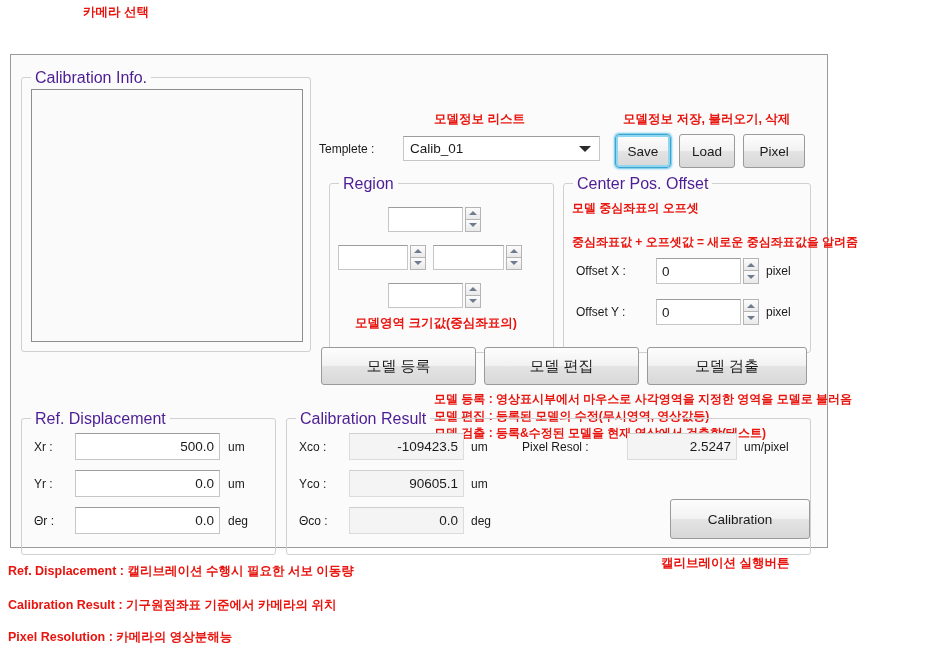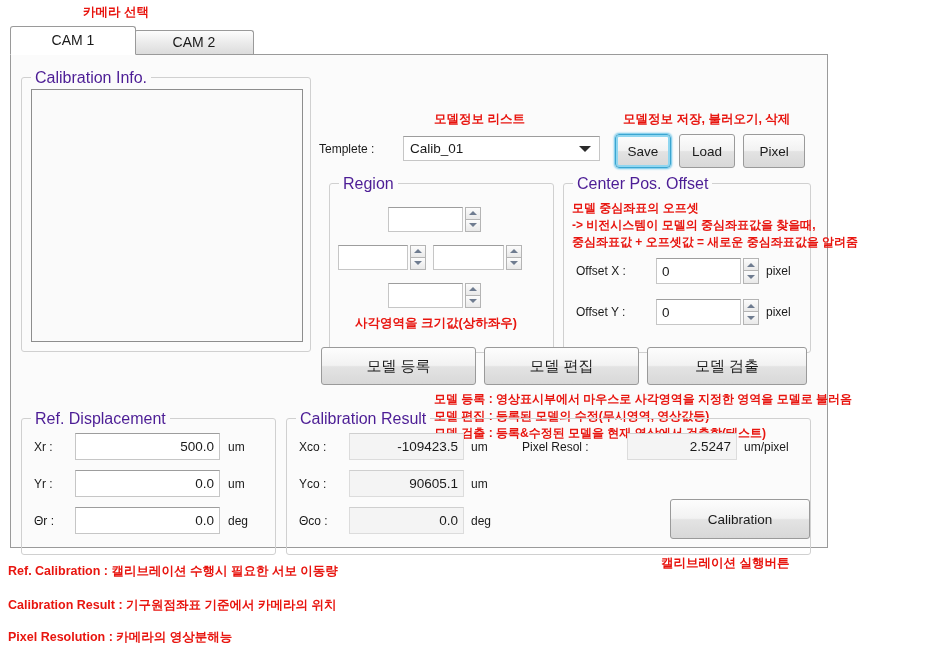--- a/index.html
+++ b/index.html
@@ -124,24 +124,20 @@
   }
   
 </style>
 </head>
 <body>
 
 <div class="anno" style="left:83px;top:4px;">카메라 선택</div>
 
 <div id="tabctl">
 
-  <div class="tabstrip">
-    <div class="tab active" id="tab0">CAM 1</div>
-    <div class="tab" id="tab1">CAM 2</div>
-  </div>
 
   <div class="tabpage">
 
     <div class="grp" style="left:10px;top:22px;width:290px;height:275px;">
       <div class="cap">Calibration Info.</div>
       <div class="listbox" style="left:9px;top:11px;width:272px;height:253px;"></div>
     </div>
 
     <div class="lbl" style="left:308px;top:87px;">Templete :</div>
     <div class="anno" style="left:423px;top:56px;">모델정보 리스트</div>
@@ -200,28 +196,27 @@
         <div class="spin" style="left:135px;top:99px;height:25px;">
           <div class="up">
               <i></i>
             </div>
           <div class="dn">
               <i></i>
             </div>
         </div>
       </div>
 
-      <div class="anno" style="left:25px;top:131px;">사각영역을 크기값(상하좌우)</div>
+      <div class="anno" style="left:25px;top:131px;">모델영역 크기값(중심좌표의)</div>
     </div>
 
     <div class="grp" style="left:552px;top:128px;width:248px;height:170px;">
       <div class="cap">Center Pos. Offset</div>
 
       <div class="anno sm" style="left:8px;top:16px;">모델 중심좌표의 오프셋</div>
-      <div class="anno sm" style="left:8px;top:33px;">-&gt; 비전시스템이 모델의 중심좌표값을 찾을때,</div>
       <div class="anno sm" style="left:8px;top:50px;">중심좌표값 + 오프셋값 = 새로운 중심좌표값을 알려줌</div>
 
       <div class="lbl" style="left:12px;top:80px;">Offset X :</div>
       <input class="txt" style="left: 92px; top: 74px; width: 85px; height: 26px;" value="0">
       <div class="spin" style="left:179px;top:74px;height:26px;">
         <div class="up">
             <i></i>
           </div>
         <div class="dn">
             <i></i>
@@ -286,15 +281,15 @@
       <div class="lbl" style="left:457px;top:21px;">um/pixel</div>
 
       <div class="btn" style="left:383px;top:80px;width:140px;height:40px;">Calibration</div>
     </div>
 
     <div class="anno" style="left:650px;top:500px;">캘리브레이션 실행버튼</div>
 
   </div>
 </div>
 
-<div class="anno" style="left:8px;top:563px;">Ref. Calibration : 캘리브레이션 수행시 필요한 서보 이동량</div>
+<div class="anno" style="left:8px;top:563px;">Ref. Displacement : 캘리브레이션 수행시 필요한 서보 이동량</div>
 <div class="anno" style="left:8px;top:597px;">Calibration Result : 기구원점좌표 기준에서 카메라의 위치</div>
 <div class="anno" style="left:8px;top:629px;">Pixel Resolution : 카메라의 영상분해능</div>
 
 </body></html>

